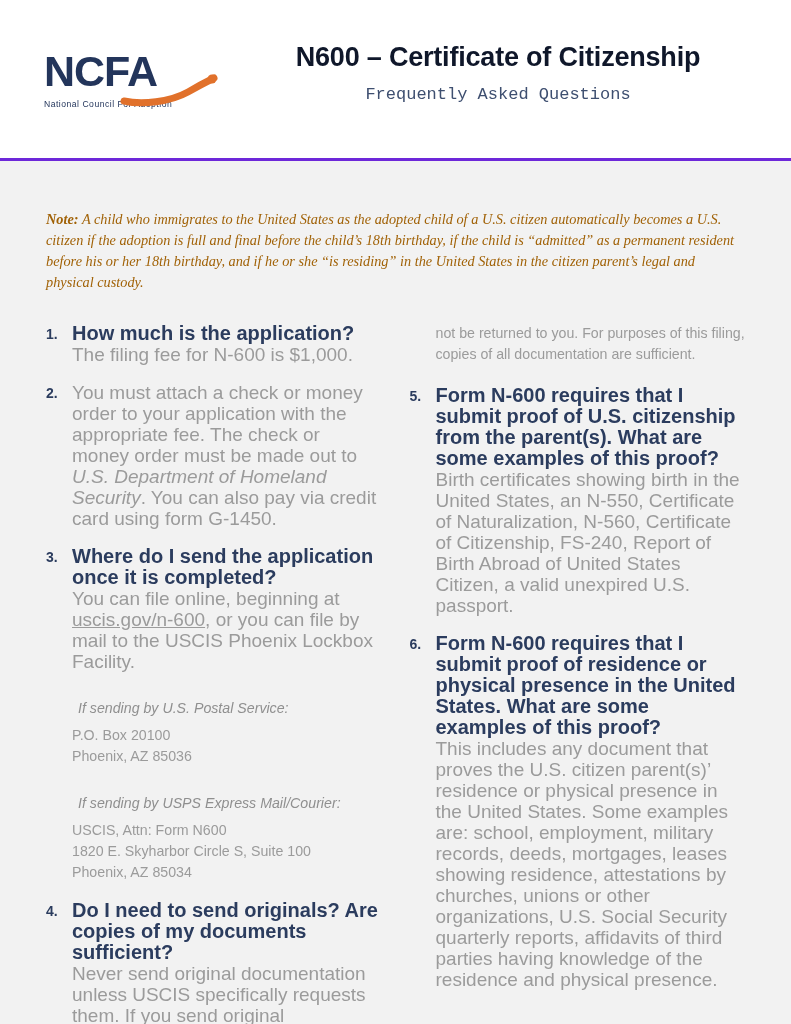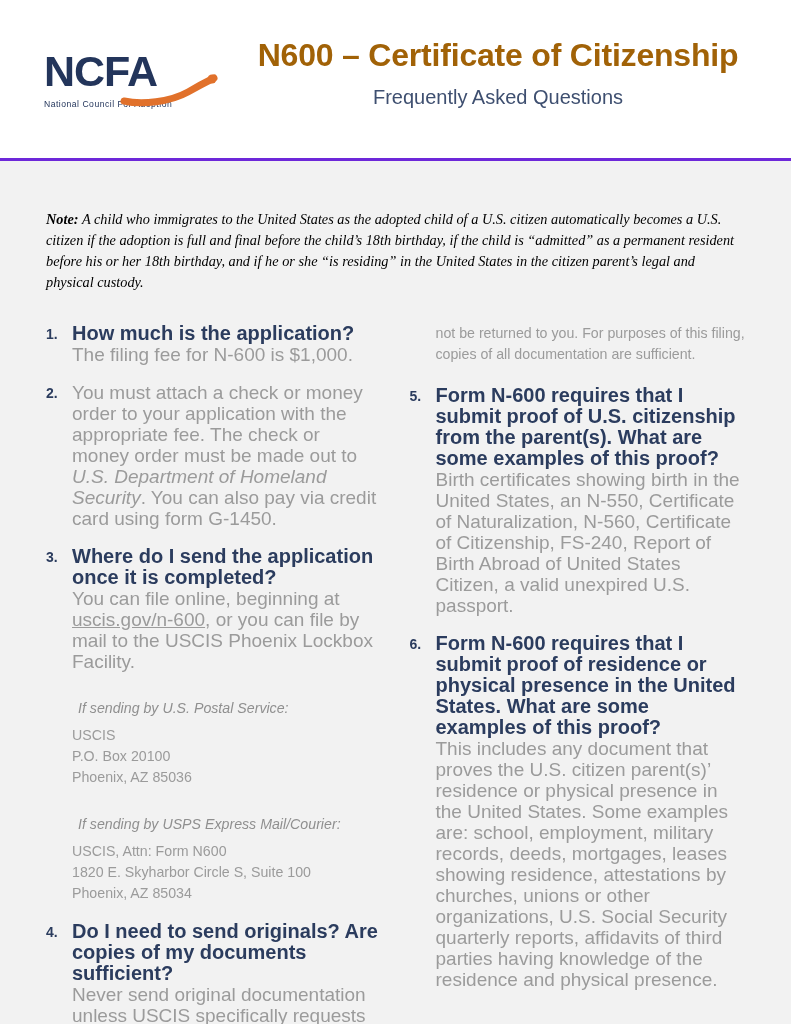--- a/index.html
+++ b/index.html
@@ -64,41 +64,41 @@
     white-space: nowrap;
   }
   .header-titles {
     flex: 1;
     text-align: center;
     padding-right: 30px;
   }
   .doc-title {
     font-family: "Liberation Sans", sans-serif;
     font-weight: bold;
-    font-size: 32px;
-    color: #a16207;
+    font-size: 27px;
+    color: #0f172a;
     margin: 0 0 10px 0;
     letter-spacing: -0.2px;
   }
   .doc-subtitle {
-    font-family: Liberation Sans, sans-serif;
-    font-size: 20px;
+    font-family: Liberation Mono, monospace;
+    font-size: 17px;
     color: #3e4f70;
     margin: 12px;
     font-weight: normal;
   }
 
   
   .note {
     margin: 48px 46px 0 46px;
     font-family: "Liberation Serif", serif;
     font-style: italic;
     font-size: 14.3px;
     line-height: 21px;
-    color: #000000;
+    color: #a16207;
   }
   .note b {
     font-style: italic;
     font-weight: bold;
   }
 
   
   .columns {
     display: flex;
     margin: 30px 46px 0 46px;
@@ -223,21 +223,20 @@
       </div>
 
       <div class="qa">
         <div class="qa-num">3.</div>
         <div class="qa-body">
           <p class="q">Where do I send the application once it is completed?</p>
           <p class="a"><span>You can file online, beginning at </span><span class="link">uscis.gov/n-600</span><span>, or you can file by mail to the USCIS Phoenix Lockbox Facility.</span></p>
 
           <div class="addr-block">
             <p class="addr-head">If sending by U.S. Postal Service:</p>
-            <p class="addr-line">USCIS</p>
             <p class="addr-line">P.O. Box 20100</p>
             <p class="addr-line">Phoenix, AZ 85036</p>
           </div>
 
           <div class="addr-block">
             <p class="addr-head">If sending by USPS Express Mail/Courier:</p>
             <p class="addr-line">USCIS, Attn: Form N600</p>
             <p class="addr-line">1820 E. Skyharbor Circle S, Suite 100</p>
             <p class="addr-line">Phoenix, AZ 85034</p>
           </div>

